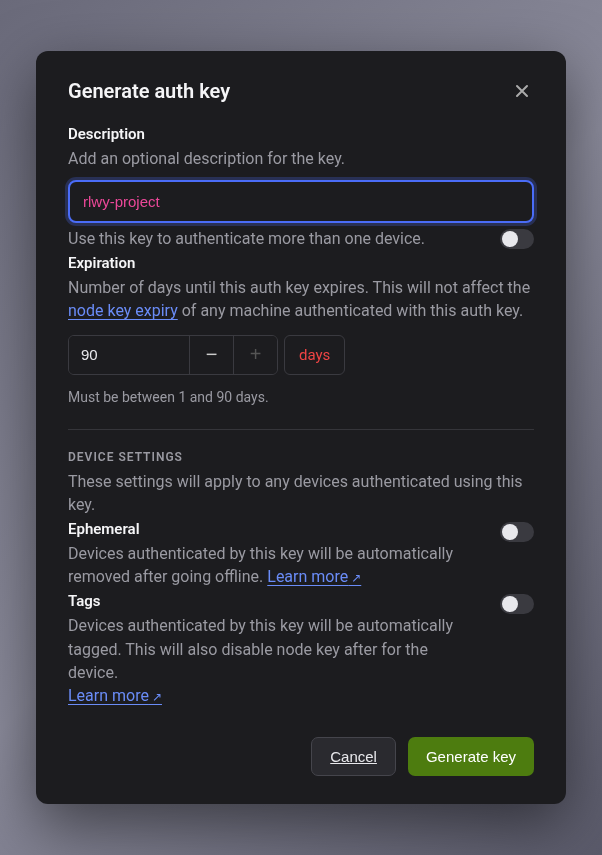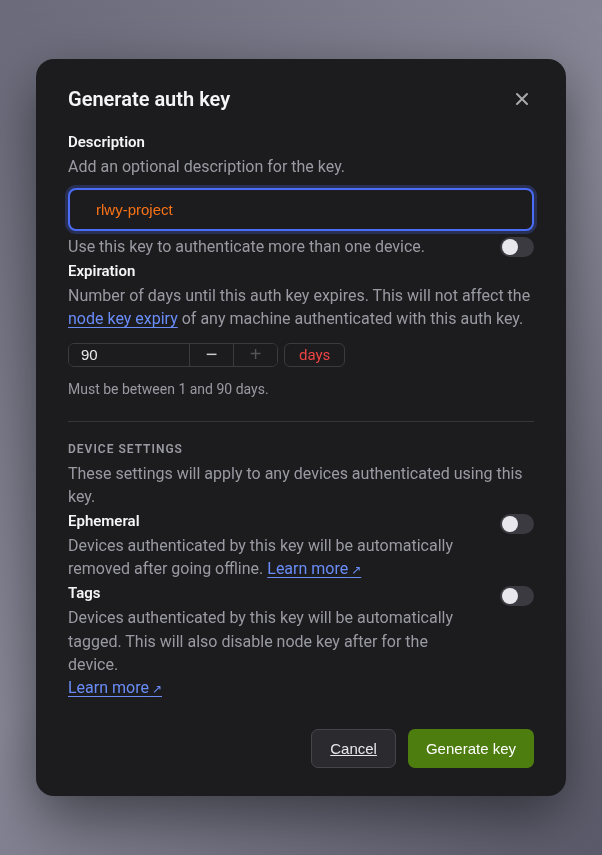--- a/index.html
+++ b/index.html
@@ -8,21 +8,21 @@
       height: 855px;
       background: linear-gradient(135deg, #6a6a7a 0%, #8a8a9a 50%, #5a5a6a 100%);
       font-family: -apple-system, BlinkMacSystemFont, "Segoe UI", Roboto, sans-serif;
       display: flex;
       align-items: center;
       justify-content: center;
       overflow: hidden;
     }
     .modal {
       background: #1c1c1f;
-      border-radius: 18px;
+      border-radius: 12px;
       width: 530px;
       padding: 28px 32px 28px 32px;
       color: #e8e8ec;
       box-shadow: 0 20px 60px rgba(0,0,0,0.5);
     }
     .modal-header {
       display: flex;
       justify-content: space-between;
       align-items: center;
       margin-bottom: 22px;
@@ -52,23 +52,23 @@
     .section-help {
       font-size: 16px;
       color: #9a9aa2;
       line-height: 1.45;
     }
     .text-input {
       width: 100%;
       background: #1c1c1f;
       border: 2px solid #4a6cf7;
       border-radius: 8px;
-      padding: 11px 26px;
-      font-size: 15px;
-      color: #f97316;
+      padding: 11px 13px;
+      font-size: 15px;
+      color: #ec4899;
       margin-top: 10px;
       outline: none;
       box-shadow: 0 0 0 3px rgba(74,108,247,0.25);
     }
     .toggle-row {
       display: flex;
       justify-content: space-between;
       align-items: flex-start;
     }
     .toggle-text { flex: 1; padding-right: 20px; }
@@ -105,21 +105,21 @@
       display: flex;
       align-items: stretch;
       margin-top: 12px;
       gap: 6px;
     }
     .stepper {
       display: flex;
       border: 1px solid #3a3a40;
       border-radius: 6px;
       overflow: hidden;
-      height: 24px;
+      height: 40px;
     }
     .stepper-input {
       width: 120px;
       background: #1c1c1f;
       border: none;
       padding: 0 12px;
       color: #e8e8ec;
       font-size: 15px;
       outline: none;
     }

